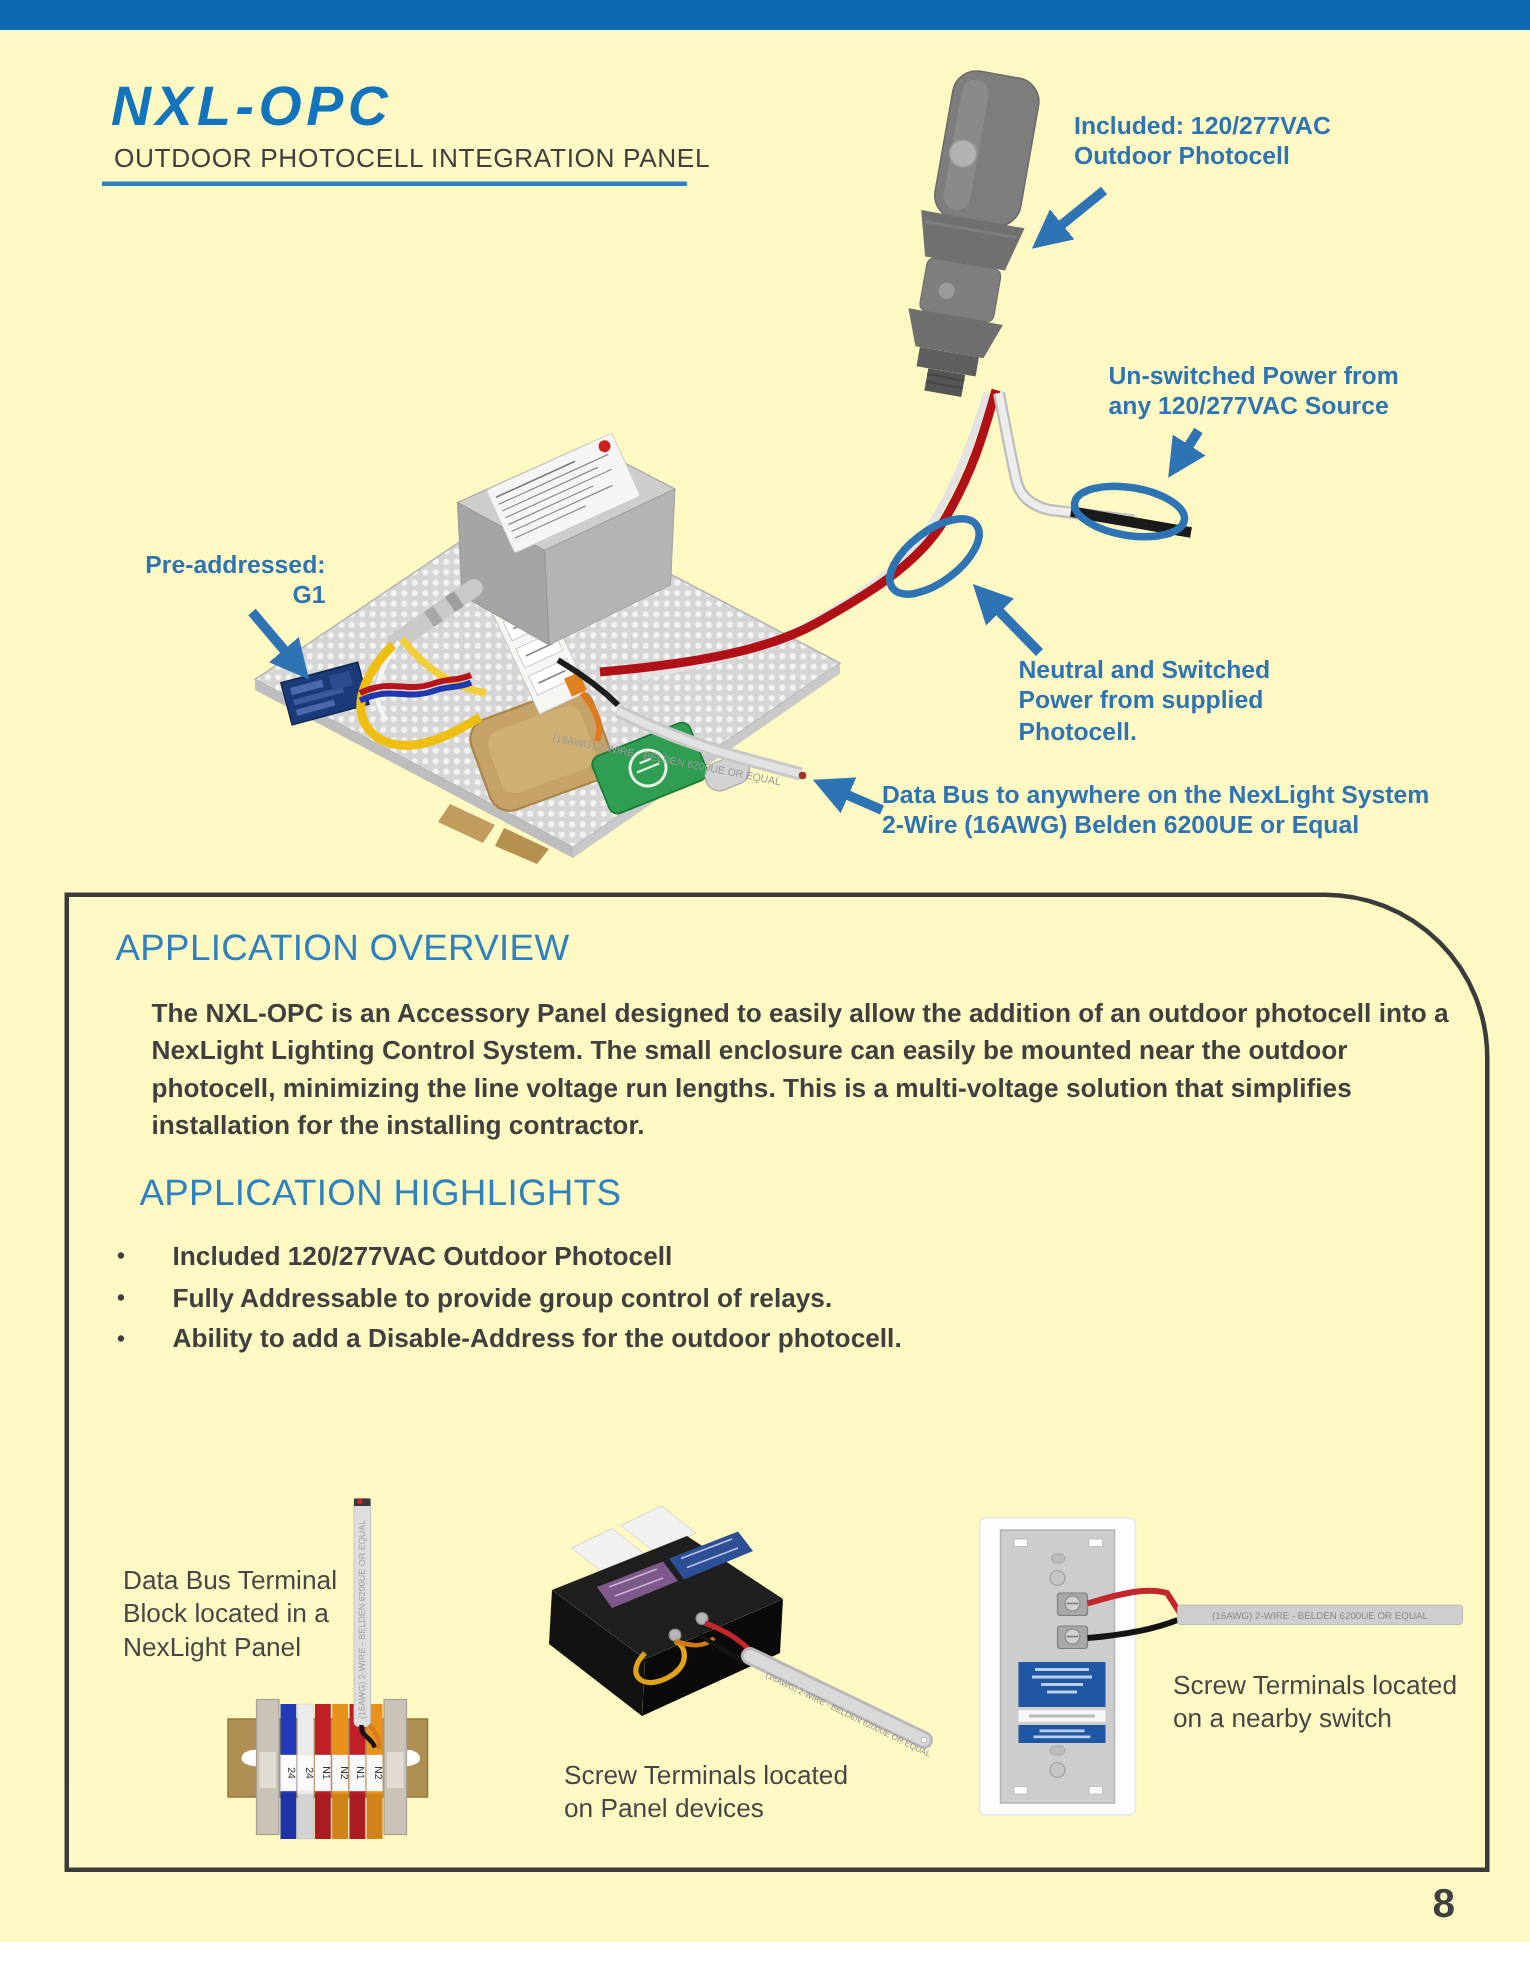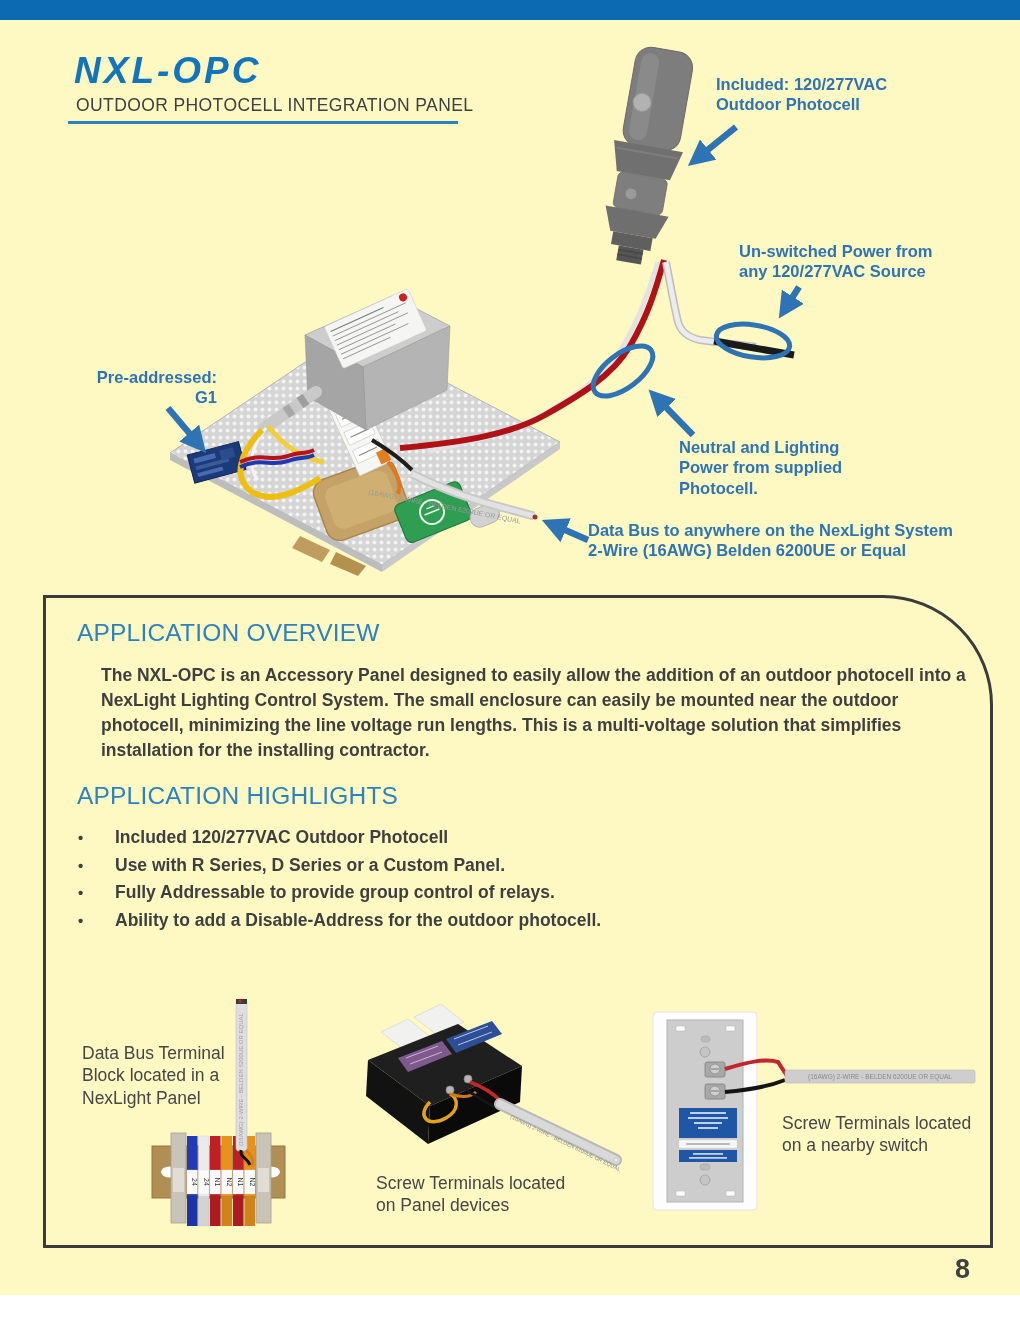--- a/index.html
+++ b/index.html
@@ -170,40 +170,37 @@
       <line x1="693" y1="435" x2="654" y2="395" marker-end="url(#ah)"></line>
       <line x1="168" y1="408" x2="201" y2="447" marker-end="url(#ah)"></line>
       <line x1="588" y1="540" x2="549" y2="523" marker-end="url(#ah)"></line>
     </g>
   </svg>
 
   <div class="callout" style="left:716px;top:74px;width:200px;">Included: 120/277VAC
 Outdoor Photocell</div>
   <div class="callout" style="left:739px;top:241px;width:210px;">Un-switched Power from
 any 120/277VAC Source</div>
-  <div class="callout" style="left:679px;top:437px;width:180px;">Neutral and Lighting
+  <div class="callout" style="left:679px;top:437px;width:180px;">Neutral and Switched
 Power from supplied
 Photocell.</div>
   <div class="callout center" style="left:95px;top:367px;width:122px;">Pre-addressed:
 G1</div>
   <div class="callout" style="left:588px;top:520px;width:370px;">Data Bus to anywhere on the NexLight System
 2-Wire (16AWG) Belden 6200UE or Equal</div>
 
   <div class="main-box"></div>
 
   <div class="section-title" style="left:77px;top:619px;">APPLICATION OVERVIEW</div>
   <div class="body-text">The NXL-OPC is an Accessory Panel designed to easily allow the addition of an outdoor photocell into a NexLight Lighting Control System. The small enclosure can easily be mounted near the outdoor photocell, minimizing the line voltage run lengths. This is a multi-voltage solution that simplifies installation for the installing contractor.</div>
 
-  <div class="section-title" style="left:77px;top:782px;">APPLICATION HIGHLIGHTS</div>
+  <div class="section-title" style="left:93px;top:782px;">APPLICATION HIGHLIGHTS</div>
   <div class="bullets">
     <div class="bullet-row">
         <span>Included 120/277VAC Outdoor Photocell</span>
-      </div>
-    <div class="bullet-row">
-        <span>Use with R Series, D Series or a Custom Panel.</span>
       </div>
     <div class="bullet-row">
         <span>Fully Addressable to provide group control of relays.</span>
       </div>
     <div class="bullet-row">
         <span>Ability to add a Disable-Address for the outdoor photocell.</span>
       </div>
   </div>
 
 

